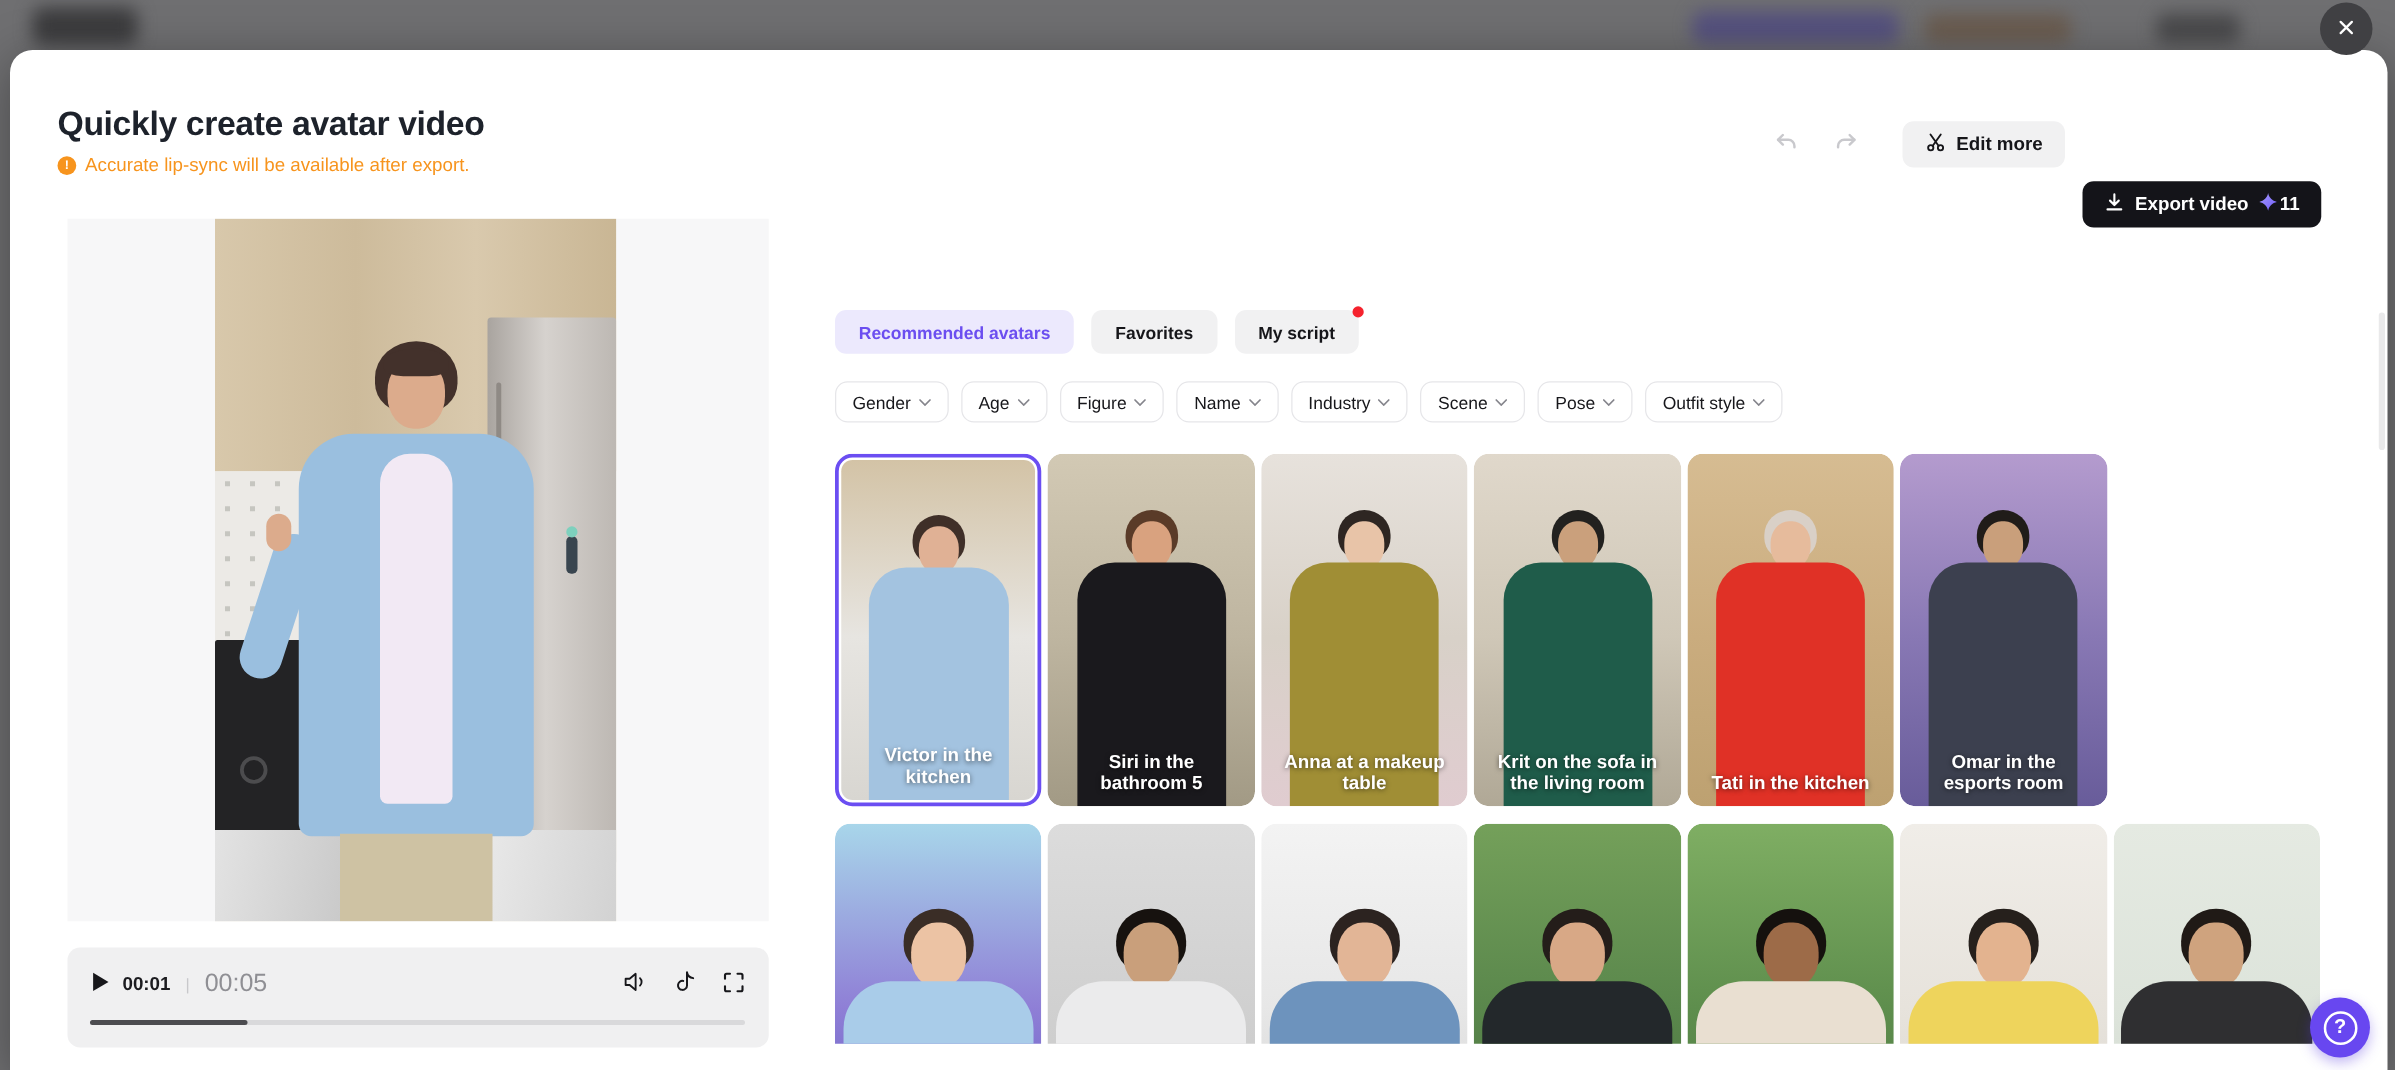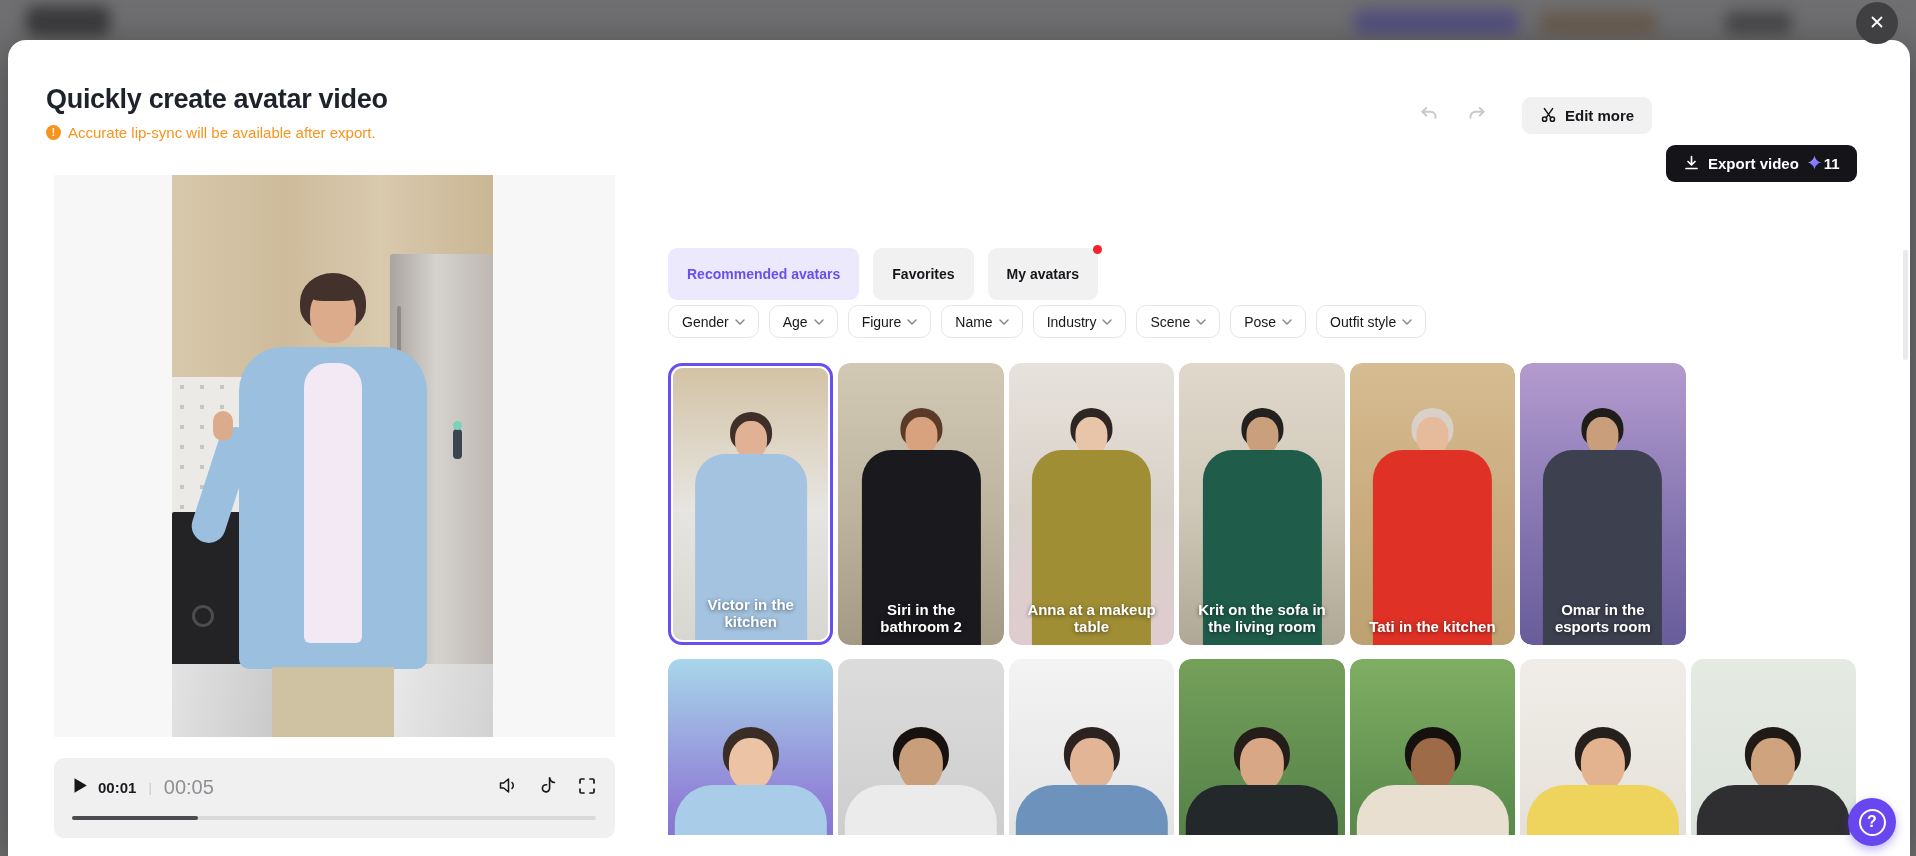--- a/index.html
+++ b/index.html
@@ -72,21 +72,21 @@
   .time-total { font-size:20px; font-weight:500; color:#8f8f94; }
   .ctrl-right { margin-left:auto; display:flex; align-items:center; gap:21px; }
   .progress-track { position:absolute; left:18px; right:19px; top:58px; height:4px; border-radius:2px; background:#d9d9db; cursor:pointer; }
   .progress-fill { position:absolute; left:0; top:0; height:4px; border-radius:2px; background:#4c4c50; }
   
   .tabs { position:absolute; left:660px; top:145px; display:flex; gap:45px; }
   .tab { display:flex; align-items:center; gap:9px; padding-bottom:14px; border:none; background:transparent; cursor:pointer;
      font-family:inherit; font-size:17px; font-weight:700; color:#97979c; }
   .tab.active { color:#16161a; border-bottom:3px solid #101013; }
   .chips { position:absolute; left:660px; top:208px; display:flex; gap:14px; }
-  .chip { position:relative; height:52px; padding:0 19px; border:none; border-radius:9px; background:#f1f1f2; cursor:pointer;
+  .chip { position:relative; height:35px; padding:0 19px; border:none; border-radius:9px; background:#f1f1f2; cursor:pointer;
      font-family:inherit; font-size:14px; font-weight:700; color:#16161a; display:flex; align-items:center; }
   .chip.chip-active { background:#ece9fd; color:#6b4ef0; }
   .chip-dot { position:absolute; top:-3px; right:-4px; width:9px; height:9px; border-radius:50%; background:#f5222d; }
   .pills { position:absolute; left:660px; top:265px; display:flex; gap:10px; }
   .pill { height:33px; padding:0 13px; background:#fff; border:1px solid #e6e6e9; border-radius:10px; cursor:pointer;
      display:flex; align-items:center; gap:6px; font-family:inherit; font-size:14px; font-weight:500; color:#17171b; }
   .grid-clip { position:absolute; left:660px; top:323px; width:1188px; height:472px; overflow:hidden; }
   .grid-row { display:grid; grid-template-columns:repeat(7,1fr); gap:5px; height:282px; margin-bottom:14px; }
   .card { position:relative; border-radius:12px; overflow:hidden; cursor:pointer; }
   .card.selected { border:3px solid #6b4ef2; padding:2px; background:#fff; border-radius:14px; }
@@ -232,21 +232,21 @@
   </div>
 
   <div class="chips" id="chips">
       <button class="chip chip-active">
         <span>Recommended avatars</span>
       </button>
       <button class="chip">
         <span>Favorites</span>
       </button>
       <button class="chip">
-        <span>My avatars</span>
+        <span>My script</span>
         <span class="chip-dot"></span>
       </button>
     </div>
   <div class="pills" id="pills">
       <button class="pill">
         <span>Gender</span>
         <span class="icn" style="display: flex;">
           <svg width="10" height="6" viewBox="0 0 10 6" fill="none" stroke="#85858c" stroke-width="1.4" stroke-linecap="round">
             <path d="M1 1 L5 5 L9 1"></path>
           </svg>
@@ -321,21 +321,21 @@
             <div class="card-label">Victor in the kitchen</div>
           </div>
         </div>
         <div class="card row1">
           <div class="visual" style="background: linear-gradient(rgb(210, 201, 180) 0%, rgb(190, 181, 160) 52%, rgb(162, 154, 133) 100%);">
             <div class="person">
               <div class="p-hair" style="background: rgb(90, 59, 40);"></div>
               <div class="p-head" style="background: rgb(217, 162, 127);"></div>
               <div class="p-torso" style="background: rgb(26, 25, 29);"></div>
             </div>
-            <div class="card-label">Siri in the bathroom 2</div>
+            <div class="card-label">Siri in the bathroom 5</div>
           </div>
         </div>
         <div class="card row1">
           <div class="visual" style="background: linear-gradient(rgb(231, 226, 220) 0%, rgb(216, 209, 200) 52%, rgb(224, 204, 208) 100%);">
             <div class="person">
               <div class="p-hair" style="background: rgb(46, 38, 34);"></div>
               <div class="p-head" style="background: rgb(232, 196, 168);"></div>
               <div class="p-torso" style="background: rgb(160, 142, 53);"></div>
             </div>
             <div class="card-label">Anna at a makeup table</div>

